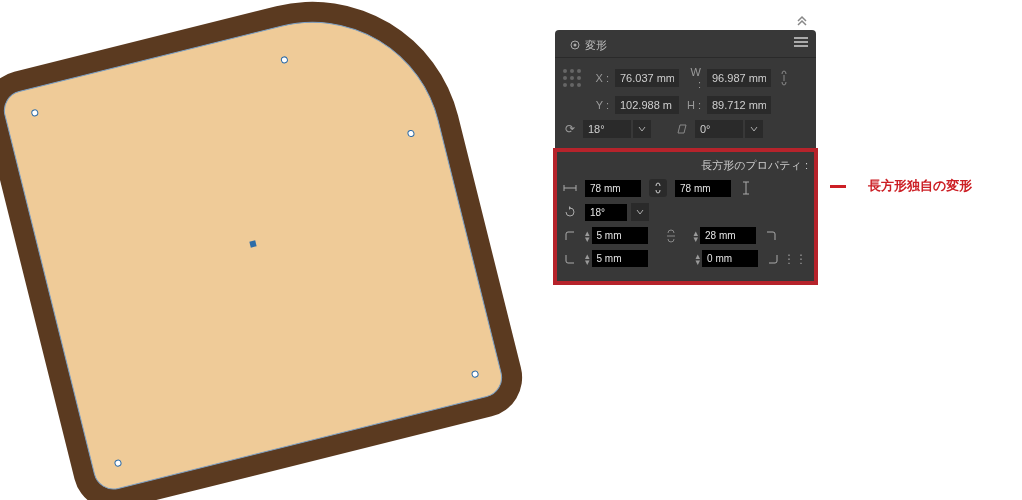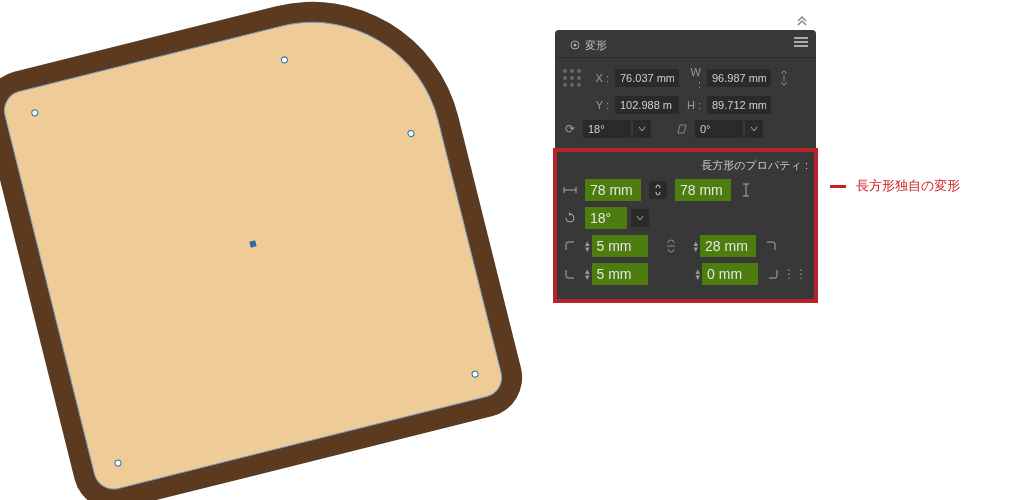--- a/index.html
+++ b/index.html
@@ -145,25 +145,25 @@
       margin-bottom: 6px;
       text-align: right;
     }
     .prop-row {
       display: flex;
       align-items: center;
       gap: 8px;
       margin-bottom: 6px;
     }
     .prop-input {
-      background: #4d7c0f;
+      background: #000000;
       color: #e5e5e5;
       border: none;
       padding: 3px 5px;
-      font-size: 14px;
+      font-size: 10px;
       width: 56px;
     }
     .link-icon {
       width: 18px;
       height: 18px;
       background: #2a2a2a;
       display: flex;
       align-items: center;
       justify-content: center;
       border-radius: 3px;
@@ -181,25 +181,25 @@
       display: flex;
       align-items: center;
       justify-content: center;
       margin-left: -4px;
     }
     .callout {
       position: absolute;
       left: 830px;
       top: 177px;
       color: #cc1f25;
-      font-weight: normal;
+      font-weight: bold;
       font-size: 13px;
       display: flex;
       align-items: center;
-      gap: 10px;
+      gap: 22px;
     }
     .callout-line {
       width: 16px;
       height: 3px;
       background: #cc1f25;
     }
     .stepper {
       display: flex;
       align-items: center;
       gap: 2px;

